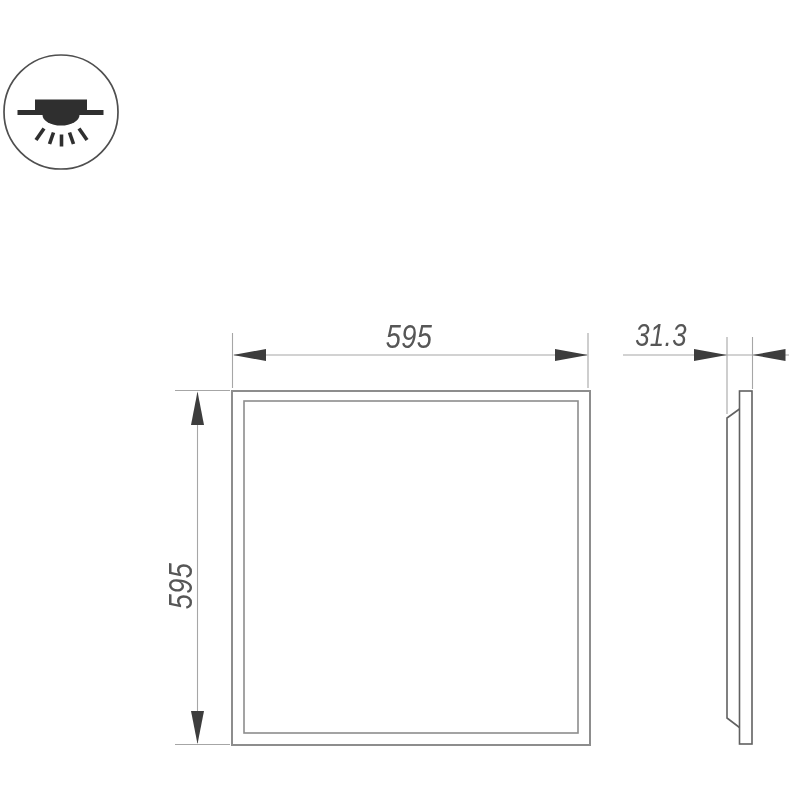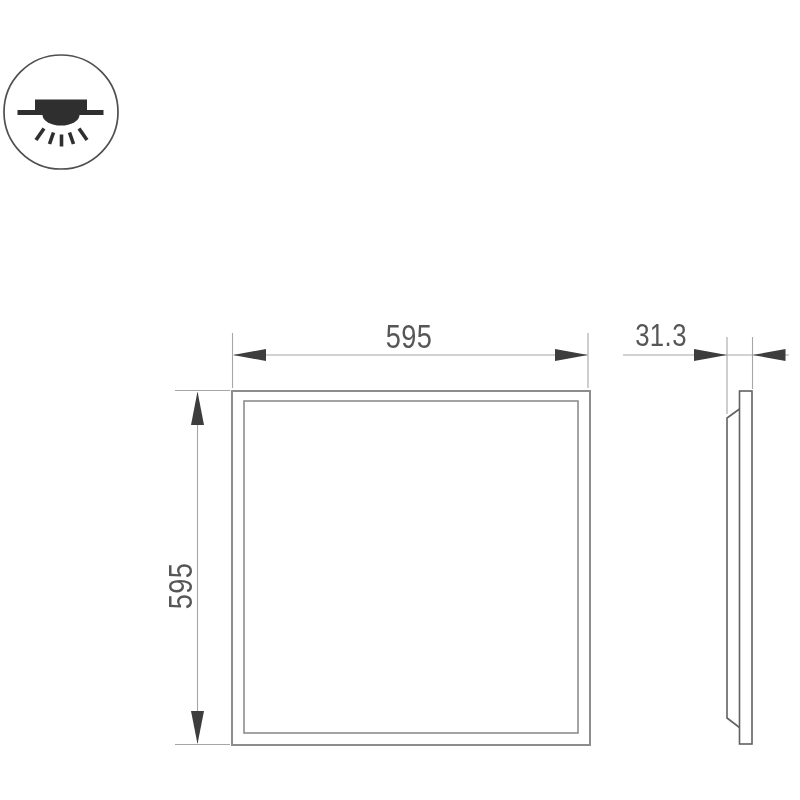--- a/index.html
+++ b/index.html
@@ -1,20 +1,20 @@
 <!DOCTYPE html>
 <html><head>
 <meta charset="utf-8">
 <style>
   html,body{margin:0;padding:0;}
   body{
     width:800px;height:800px;background:#ffffff;overflow:hidden;
     font-family:"Liberation Sans","DejaVu Sans",sans-serif;
   }
-  #canvas{position:relative;width:800px;height:800px;background:#ffffff;}
+  #canvas{position:relative;width:800px;height:800px;background:#ffffff;font-style:italic;}
   #drawing-svg{position:absolute;left:0;top:0;}
   .dim-label{
     position:absolute;
     font-family:"Liberation Sans","DejaVu Sans",sans-serif;
     font-weight:300;
     color:#565656;
     white-space:nowrap;
     transform:translate(-50%,-50%) scaleX(0.8);
     letter-spacing:0.5px;
     user-select:none;

